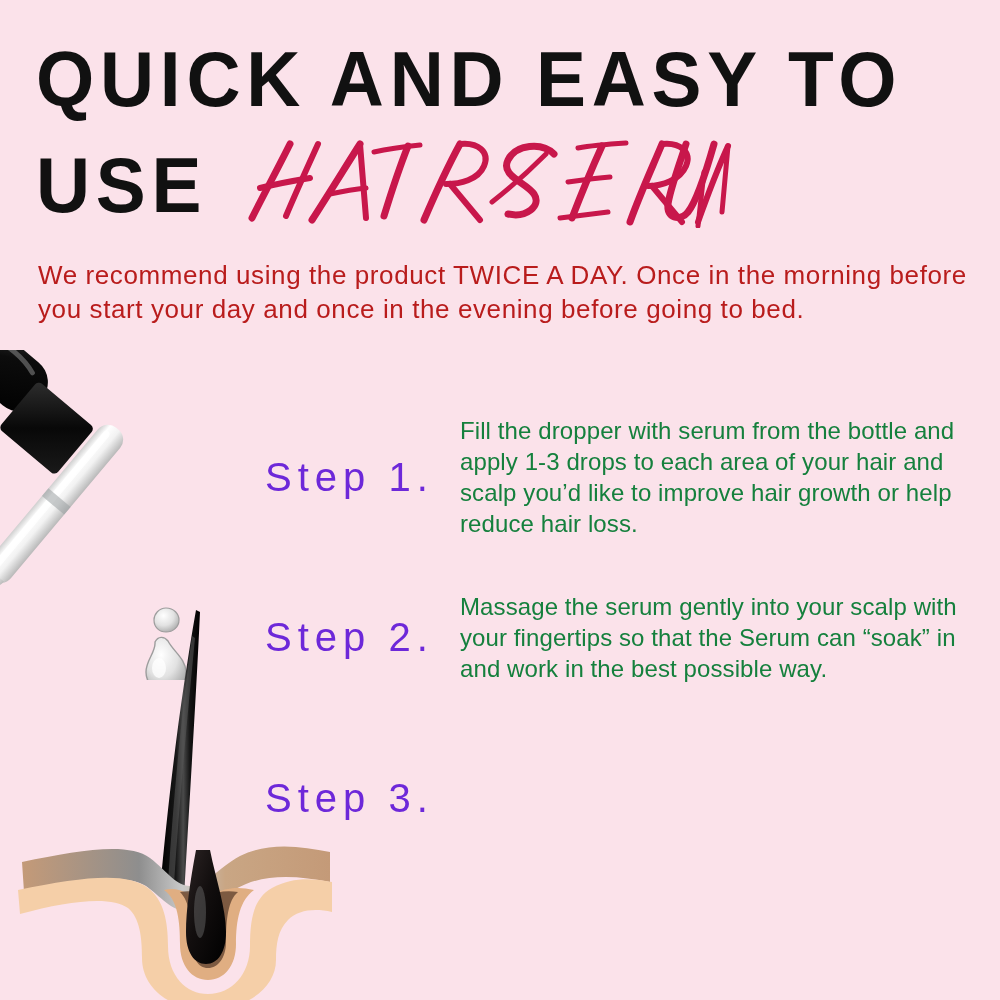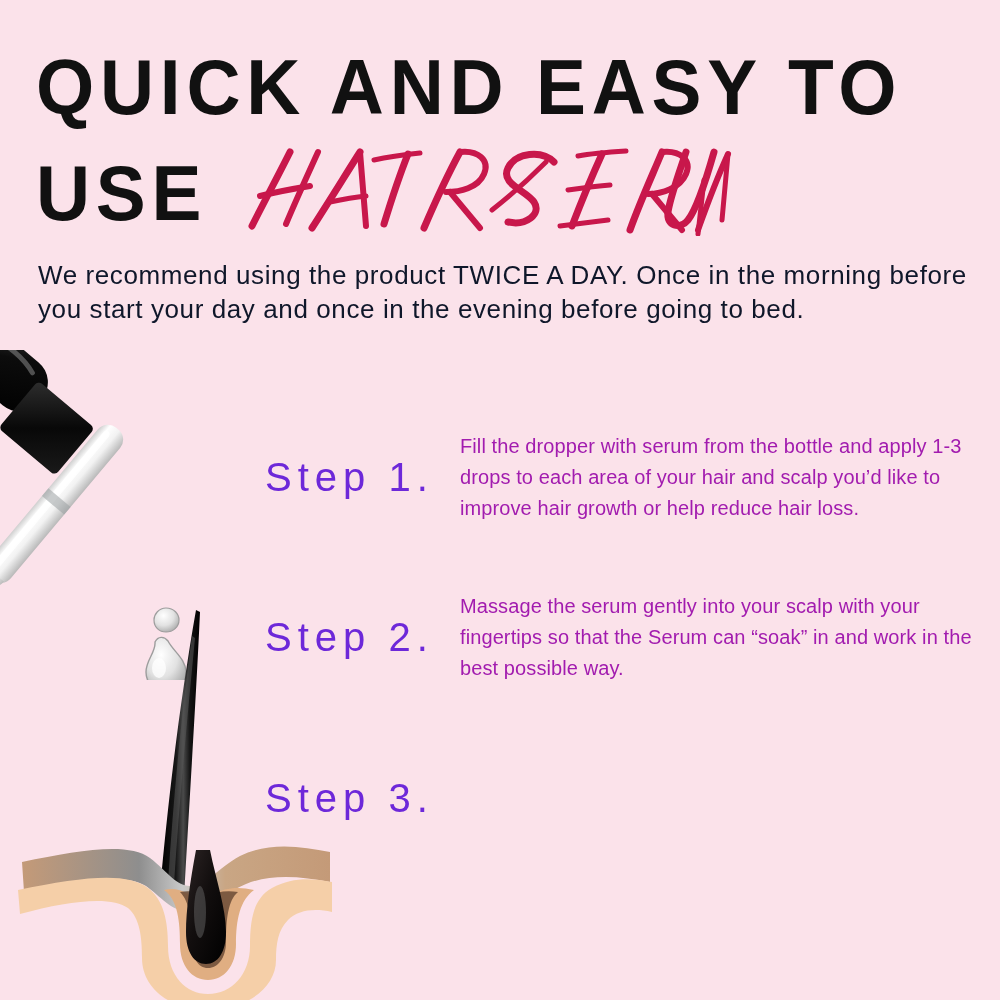--- a/index.html
+++ b/index.html
@@ -18,21 +18,21 @@
     width: 1000px;
     height: 1000px;
     background: #fbe2ea;
     overflow: hidden;
   }
 
   
   .headline {
     position: absolute;
     left: 36px;
-    top: 48px;
+    top: 40px;
     width: 930px;
   }
   .headline-line {
     display: block;
     font-family: "Liberation Sans", sans-serif;
     font-weight: bold;
     font-size: 78px;
     line-height: 78px;
     letter-spacing: 6px;
     color: #111111;
@@ -64,21 +64,21 @@
 
   
   .subtitle {
     position: absolute;
     left: 38px;
     top: 258px;
     width: 930px;
     font-size: 26px;
     line-height: 34px;
     letter-spacing: 0.6px;
-    color: #0f172a;
+    color: #b91c1c;
   }
 
   
   .steps {
     position: absolute;
     left: 265px;
     top: 392px;
     width: 710px;
   }
   .step-row {
@@ -93,23 +93,23 @@
 
   .step-label {
     flex: 0 0 195px;
     font-size: 40px;
     letter-spacing: 6px;
     color: #6d28d9;
     white-space: nowrap;
   }
   .step-text {
     flex: 1 1 auto;
-    font-size: 20px;
+    font-size: 24px;
     line-height: 31px;
-    color: #a21caf;
+    color: #15803d;
     letter-spacing: 0.1px;
   }
 
   
   .dropper {
     position: absolute;
     left: -30px;
     top: 350px;
     width: 300px;
     height: 330px;

